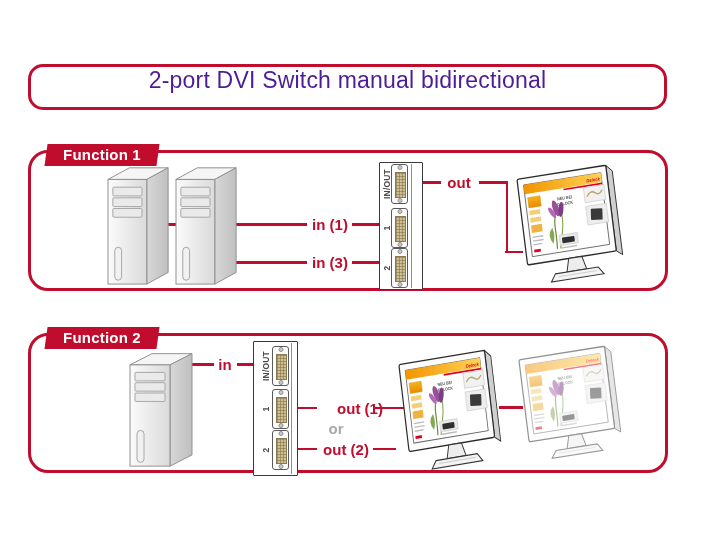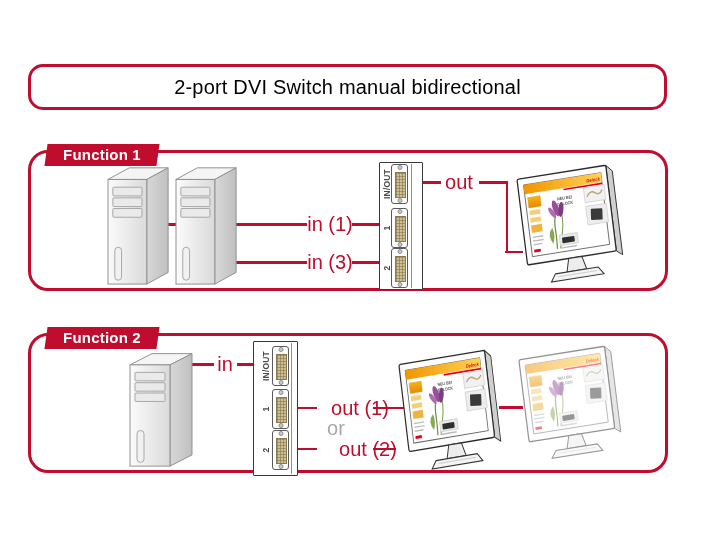--- a/index.html
+++ b/index.html
@@ -7,38 +7,38 @@
     --or:#a8a8a8;
     --tan:#cdbf92;
     --brandred:#e2001a;
   }
   html,body{margin:0;padding:0;background:#fff;}
   .canvas{position:relative;width:702px;height:535px;background:#ffffff;overflow:hidden;
           font-family:"Liberation Sans",sans-serif;}
 
   
   .title{position:absolute;left:28px;top:64px;width:633px;height:40px;border:3px solid var(--red);
-         border-radius:15px;display:flex;align-items:center;justify-content:center;
-         font-size:20px;color:#000000;letter-spacing:.2px;background:#fff;}
+         border-radius:15px;display:flex;align-items:flex-start;justify-content:center;
+         font-size:23px;color:#4c1d95;letter-spacing:.2px;background:#fff;}
 
   
   .panel{position:absolute;border:3px solid var(--red);border-radius:20px;z-index:0;background:transparent;}
   .p1{left:28px;top:150px;width:634px;height:135px;}
   .p2{left:28px;top:333px;width:634px;height:134px;}
 
   .ftag{position:absolute;z-index:6;background:var(--red);transform:skewX(-8deg);padding:2px 17px;}
   .ftag-t{display:inline-block;transform:skewX(8deg);color:#fff;font-size:15px;font-weight:bold;
           letter-spacing:.2px;white-space:nowrap;}
 
   
   .hl{position:absolute;height:2.5px;background:var(--red);z-index:1;}
   .vl{position:absolute;width:2.5px;background:var(--red);z-index:1;}
 
   
-  .clabel{position:absolute;transform:translate(-50%,-50%);font-weight:normal;font-size:20px;
+  .clabel{position:absolute;transform:translate(-50%,-50%);font-weight:bold;font-size:15px;
           color:var(--red);white-space:nowrap;z-index:4;}
   .orlabel{color:var(--or);}
 
   
   .switch{position:absolute;background:#fff;border:1.5px solid #3a3a3a;border-radius:1px;z-index:3;}
   .sw-edge{position:absolute;top:1px;bottom:1px;width:1px;background:#8f8f8f;}
   .plabel{position:absolute;font-size:8.5px;font-weight:bold;color:#4b4b4b;white-space:nowrap;
           transform:translate(-50%,-50%) rotate(-90deg);letter-spacing:.2px;}
   .dvi{position:absolute;width:17px;height:40px;background:#fdfdfd;border:1.2px solid #5a5a5a;
        border-radius:3px;box-sizing:border-box;}
@@ -211,21 +211,21 @@
       </div>
   </div>
 
   <div class="hl" style="left:296px;top:406.5px;width:21px;"></div>
   <span class="clabel" style="left:360px;top:408px;">out (1)</span>
   <div class="hl" style="left:373px;top:406.5px;width:32px;"></div>
 
   <span class="clabel orlabel" style="left:336px;top:428px;">or</span>
 
   <div class="hl" style="left:296px;top:447.5px;width:21px;"></div>
-  <span class="clabel" style="left:346px;top:449px;margin-left:22px;">out (2)</span>
+  <span class="clabel" style="left:346px;top:449px;">out (2)</span>
   <div class="hl" style="left:373px;top:447.5px;width:23px;"></div>
 
   <div class="hl" style="left:499px;top:406px;width:24px;"></div>
 
   <svg class="art" style="left:396px;top:349px;" width="108" height="126" viewBox="0 0 135 132" preserveAspectRatio="none">
     <use href="#sym-monitor"></use>
   </svg>
   <svg class="art" style="left:516px;top:345px;opacity:.5;" width="108" height="119" viewBox="0 0 135 132" preserveAspectRatio="none">
     <use href="#sym-monitor"></use>
   </svg>

